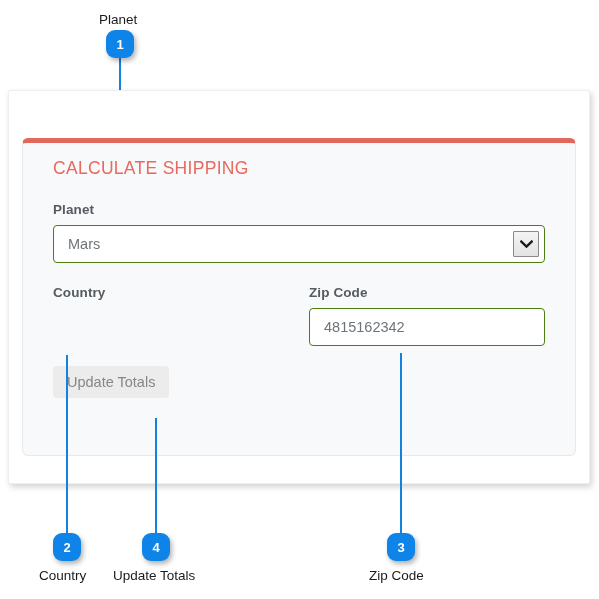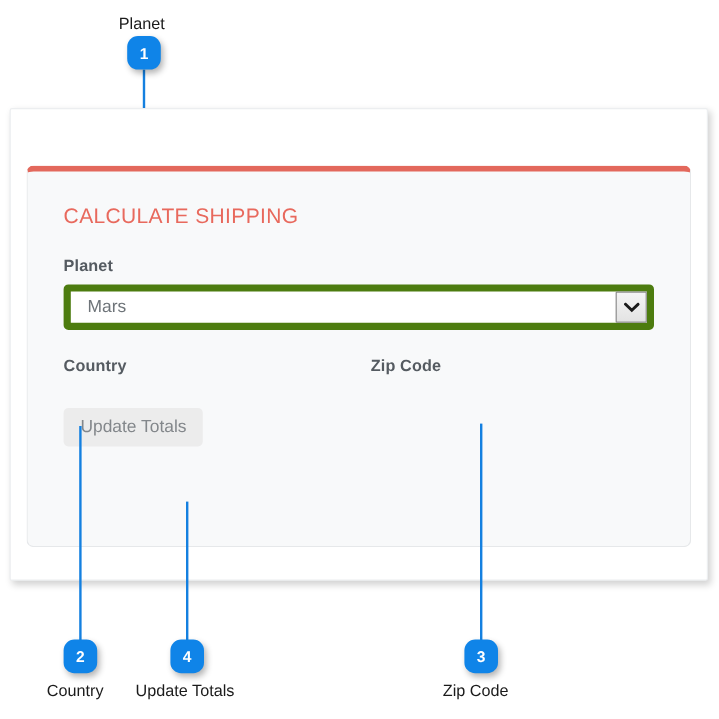--- a/index.html
+++ b/index.html
@@ -43,21 +43,21 @@
     width: 554px;
     height: 318px;
     background: #f8f9fa;
     border: 1px solid #e6e8ea;
     border-top: 5px solid #e3685c;
     border-radius: 6px;
     box-sizing: border-box;
   }
 
   .card-body {
-    padding: 28px 30px 0 30px;
+    padding: 16px 30px 0 30px;
   }
 
   .card-title {
     color: #e8695d;
     font-size: 17.5px;
     font-weight: 400;
     letter-spacing: 0.3px;
     margin: 0 0 24px 0;
     line-height: 1.1;
   }
@@ -70,21 +70,21 @@
     font-weight: bold;
     margin-bottom: 8px;
     letter-spacing: 0.1px;
   }
 
   .control {
     box-sizing: border-box;
     width: 100%;
     height: 38px;
     background: #ffffff;
-    border: 6px solid #4d7c0f;
+    border: 1px solid #4d7c0f;
     border-radius: 4px;
     color: #6e7479;
     font-family: "Liberation Sans", sans-serif;
     font-size: 14.5px;
     padding: 0 14px;
     outline: none;
     display: flex;
     align-items: center;
   }
 
@@ -198,20 +198,21 @@
         </div>
       </div>
 
       
       <div class="row-two">
         <div class="col">
           <span class="field-label">Country</span>
         </div>
         <div class="col">
           <span class="field-label">Zip Code</span>
+          <div class="control">4815162342</div>
         </div>
       </div>
 
       
       <div class="btn-update">Update Totals</div>
 
     </div>
   </div>
 
   <div class="callout-line" style="left:66px; top:355px; height:180px;"></div>

